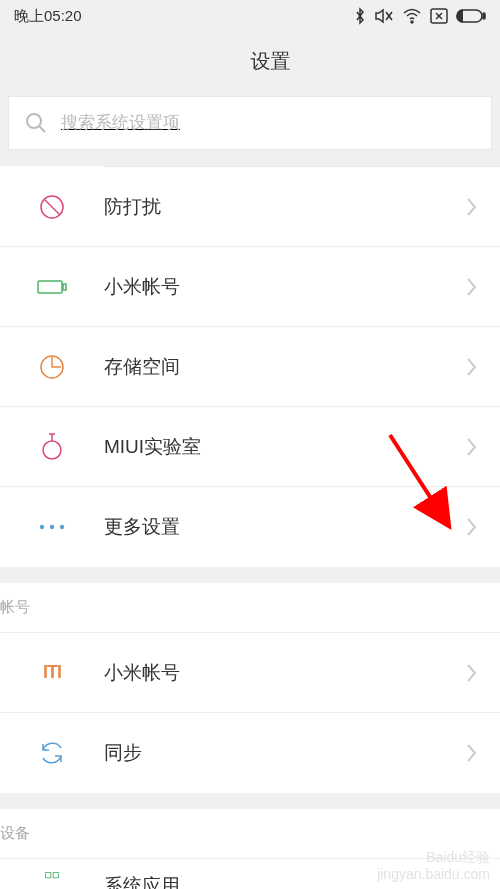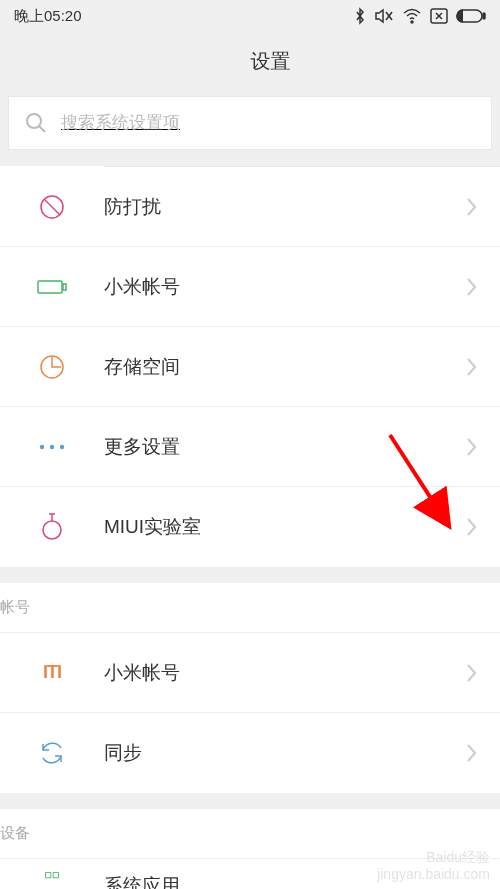--- a/index.html
+++ b/index.html
@@ -194,40 +194,40 @@
           <path d="M13 2 L13 13 L22 13"></path>
         </svg>
     </div>
     <span class="row-label">存储空间</span>
     <svg class="chevron" viewBox="0 0 12 22">
         <polyline points="2,3 9,11 2,19"></polyline>
       </svg>
   </div>
   <div class="row">
     <div class="row-icon">
+      <svg width="22" height="28" viewBox="0 0 22 28" fill="none" stroke="#d94a7a" stroke-width="1.5">
+          <line x1="8" y1="1" x2="14" y2="1"></line>
+          <line x1="11" y1="1" x2="11" y2="8"></line>
+          <circle cx="11" cy="17" r="9"></circle>
+        </svg>
+    </div>
+    <span class="row-label">MIUI实验室</span>
+    <svg class="chevron" viewBox="0 0 12 22">
+        <polyline points="2,3 9,11 2,19"></polyline>
+      </svg>
+  </div>
+  <div class="row">
+    <div class="row-icon">
       <svg width="28" height="8" viewBox="0 0 28 8">
           <circle cx="4" cy="4" r="2.2" fill="#5a9fd4"></circle>
           <circle cx="14" cy="4" r="2.2" fill="#5a9fd4"></circle>
           <circle cx="24" cy="4" r="2.2" fill="#5a9fd4"></circle>
         </svg>
     </div>
     <span class="row-label">更多设置</span>
-    <svg class="chevron" viewBox="0 0 12 22">
-        <polyline points="2,3 9,11 2,19"></polyline>
-      </svg>
-  </div>
-  <div class="row">
-    <div class="row-icon">
-      <svg width="22" height="28" viewBox="0 0 22 28" fill="none" stroke="#d94a7a" stroke-width="1.5">
-          <line x1="8" y1="1" x2="14" y2="1"></line>
-          <line x1="11" y1="1" x2="11" y2="8"></line>
-          <circle cx="11" cy="17" r="9"></circle>
-        </svg>
-    </div>
-    <span class="row-label">MIUI实验室</span>
     <svg class="chevron" viewBox="0 0 12 22">
         <polyline points="2,3 9,11 2,19"></polyline>
       </svg>
   </div>
 </div>
 
 <div class="gap"></div>
 
 <div class="section">
   <div class="section-header">帐号</div>

